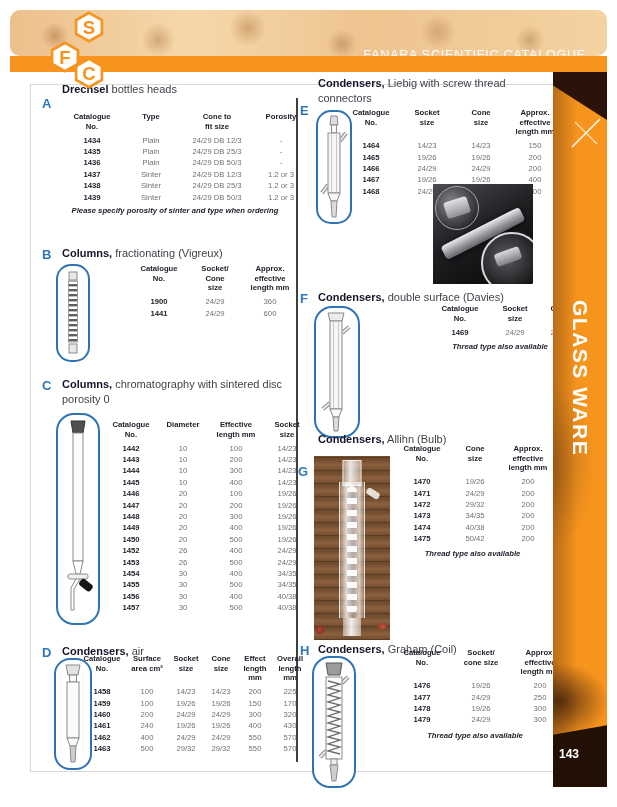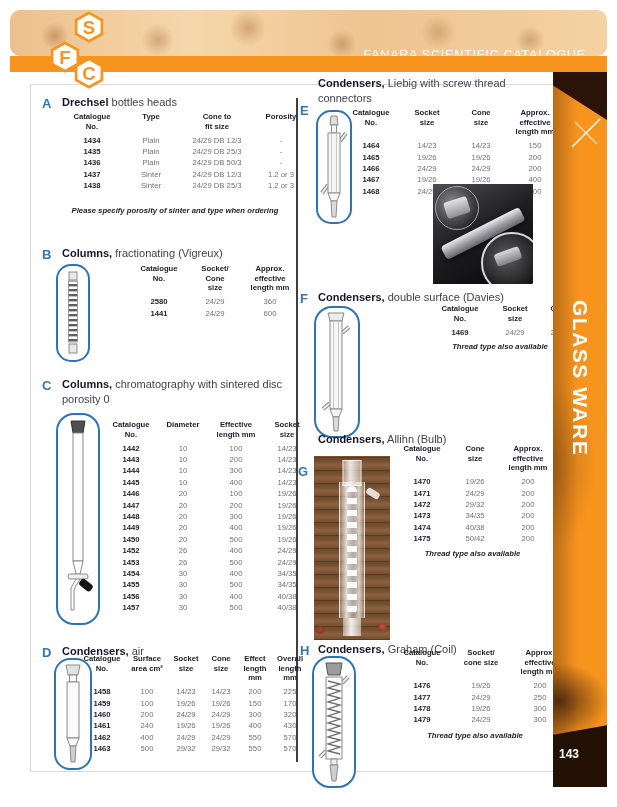--- a/index.html
+++ b/index.html
@@ -139,21 +139,21 @@
     <svg class="hex hex-c" viewBox="0 0 100 100">
       <polygon points="50,3 93,27 93,73 50,97 7,73 7,27" fill="#ffffff" stroke="#F7941E" stroke-width="9"></polygon>
       <text x="50" y="74" font-size="62" font-weight="bold" fill="#F7941E" text-anchor="middle" font-family="Liberation Sans, sans-serif">C</text>
     </svg>
   </div>
 
   <div class="content"></div>
   <div class="divider"></div>
 
   <div class="letter" style="left:42px;top:96px;">A</div>
-  <div class="heading" style="left:62px;top:95px;width:230px;">
+  <div class="heading" style="left:62px;top:82px;width:230px;">
     <b>Drechsel</b><span> bottles heads</span>
   </div>
   <table class="tA" style="left:58px;top:112px;">
       <thead>
         <tr>
           <th>Catalogue
 No.</th>
           <th>Type</th>
           <th>Cone to
 fit size</th>
@@ -182,20 +182,26 @@
         <tr>
           <td class="cat">1437</td>
           <td>Sinter</td>
           <td>24/29 DB 12/3</td>
           <td>1.2 or 3</td>
         </tr>
         <tr>
           <td class="cat">1438</td>
           <td>Sinter</td>
           <td>24/29 DB 25/3</td>
+          <td>1.2 or 3</td>
+        </tr>
+        <tr>
+          <td class="cat">1439</td>
+          <td>Sinter</td>
+          <td>24/29 DB 50/3</td>
           <td>1.2 or 3</td>
         </tr>
       </tbody>
     </table>
   <div class="note" style="left:52px;top:206px;width:246px;">Please specify porosity of sinter and type when ordering</div>
 
   <div class="letter" style="left:42px;top:247px;">B</div>
   <div class="heading" style="left:62px;top:246px;width:235px;">
     <b>Columns,</b><span> fractionating (Vigreux)</span>
   </div>
@@ -219,21 +225,21 @@
           <th>Socket/
 Cone
 size</th>
           <th>Approx.
 effective
 length mm</th>
         </tr>
       </thead>
       <tbody>
         <tr>
-          <td class="cat">2580</td>
+          <td class="cat">1900</td>
           <td>24/29</td>
           <td>360</td>
         </tr>
         <tr>
           <td class="cat">1441</td>
           <td>24/29</td>
           <td>600</td>
         </tr>
       </tbody>
     </table>

